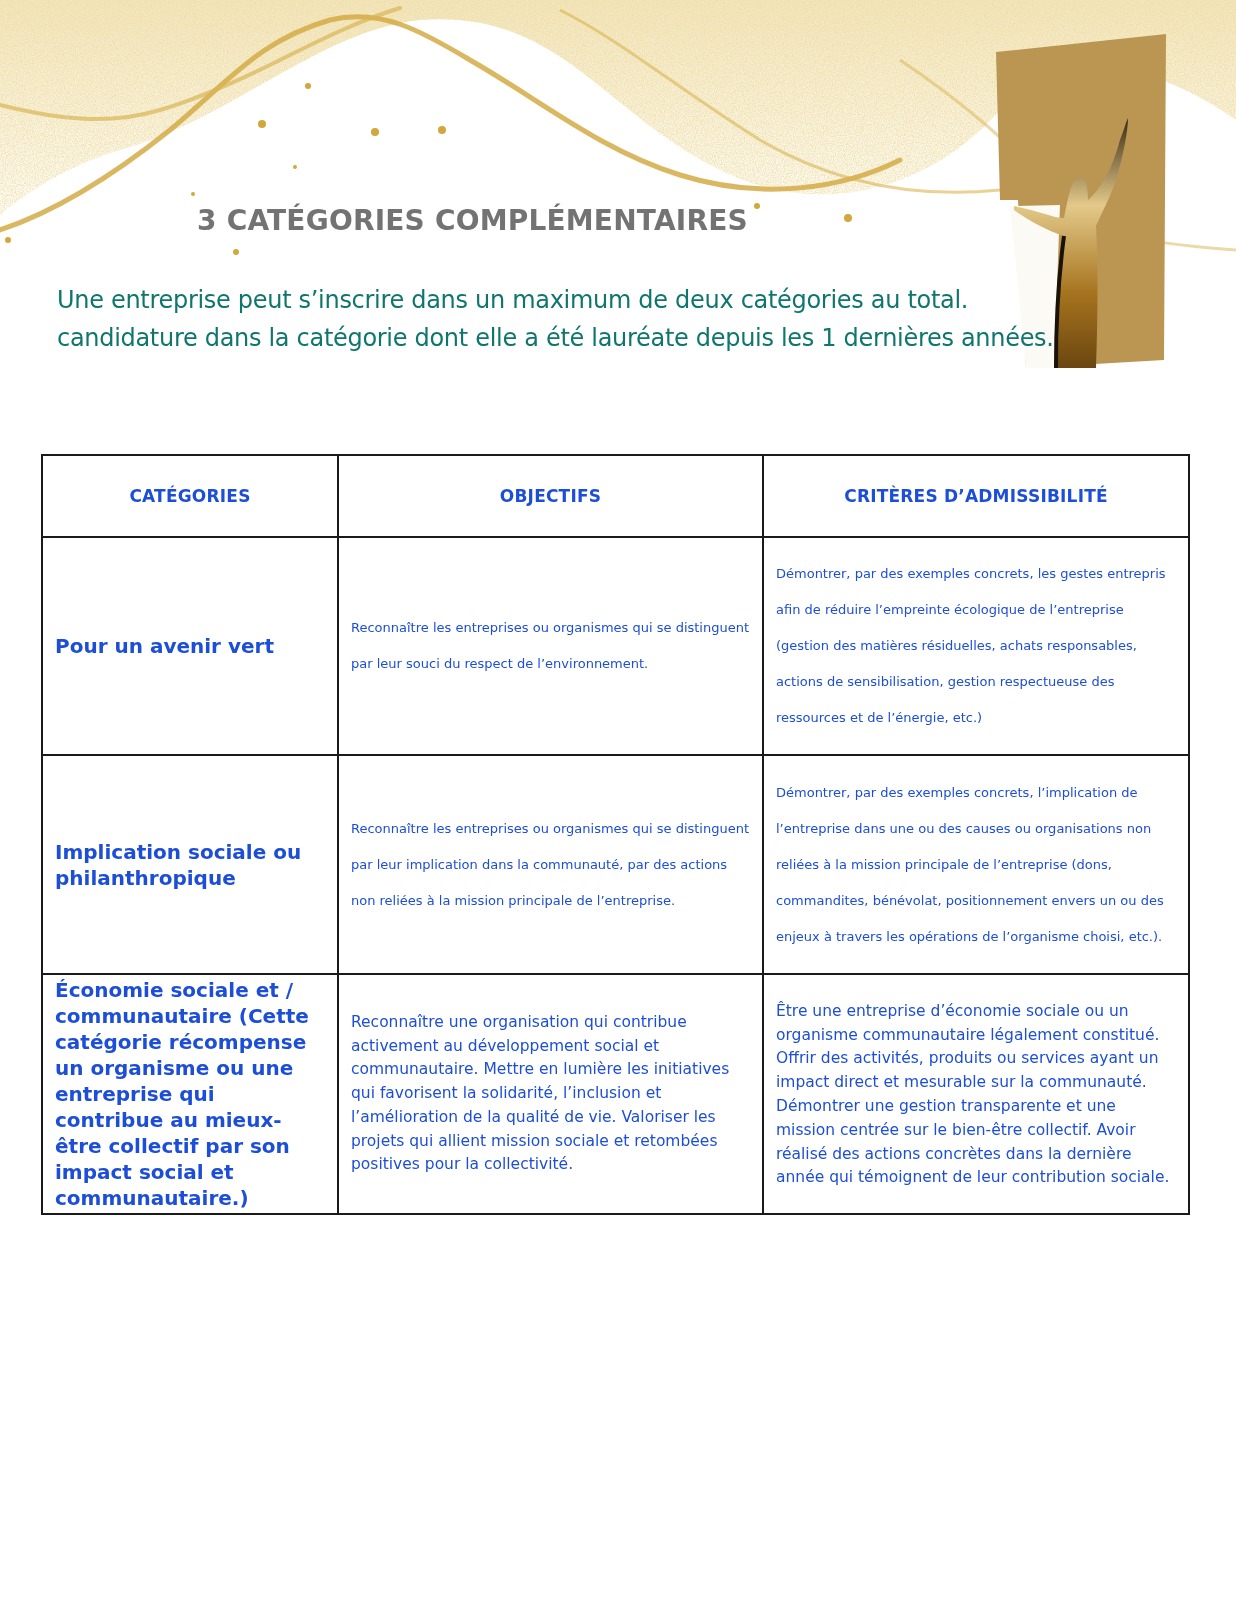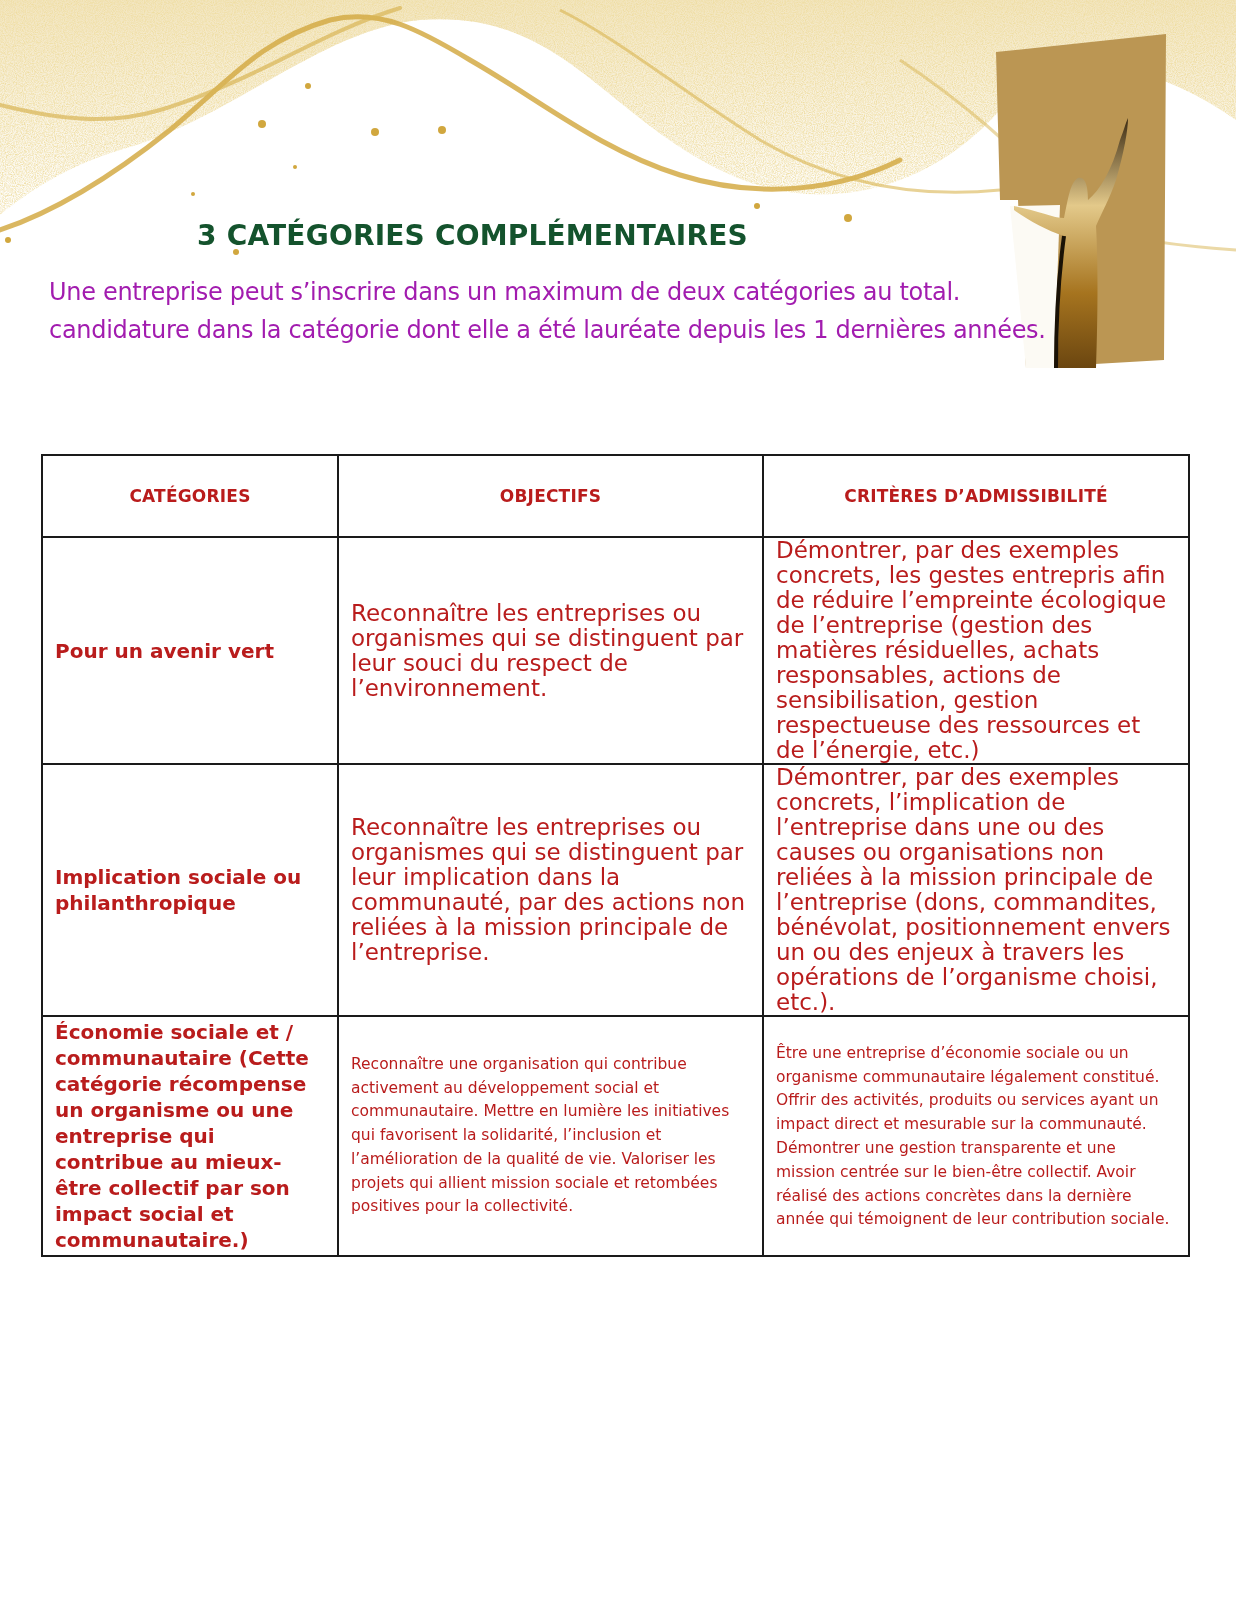--- a/index.html
+++ b/index.html
@@ -22,72 +22,72 @@
       width: 1236px; height: 260px;
       pointer-events: none;
     }
     .trophy {
       position: absolute;
       left: 996px; top: 30px;
       width: 190px; height: 345px;
     }
     .title {
       position: absolute;
-      left: 197px; top: 219px;
+      left: 197px; top: 204px;
       margin: 0;
       font-family: "DejaVu Sans", sans-serif;
       font-weight: bold;
       font-size: 28px;
       letter-spacing: 0.2px;
-      color: #14532d;
+      color: #737373;
     }
     .intro {
       position: absolute;
       left: 41px; top: 266px;
       width: 1120px;
-      margin: 8px;
+      margin: 16px;
       font-size: 24px;
       line-height: 37.5px;
-      color: #a21caf;
+      color: #0f766e;
       letter-spacing: -0.3px;
     }
     .intro span { display: block; white-space: nowrap; }
 
     table.criteria {
       position: absolute;
       left: 41px; top: 454px;
       width: 1147px;
       border-collapse: collapse;
       table-layout: fixed;
     }
     table.criteria td, table.criteria th {
       border: 2px solid #1a1a1a;
       vertical-align: middle;
       padding: 0 12px;
-      color: #b91c1c;
+      color: #1d4ed8;
     }
     table.criteria th {
       height: 80px;
       font-size: 17px;
       font-weight: bold;
       text-align: center;
       letter-spacing: 0.2px;
     }
     col.c1 { width: 296px; }
     col.c2 { width: 425px; }
     col.c3 { width: 426px; }
     .cat {
       font-size: 20px;
       font-weight: bold;
       line-height: 26px;
     }
     .cat-desc { font-weight: bold; }
     .body-lg {
-      font-size: 23px;
-      line-height: 25px;
+      font-size: 13px;
+      line-height: 36px;
     }
     .body-sm {
       font-size: 15.5px;
       line-height: 23.8px;
     }
     tr.r1 td { height: 216px; }
     tr.r2 td { height: 217px; }
     tr.r3 td { height: 236px; }
     .cell-col3-r3 { padding-top: 2px !important; }
   </style>

